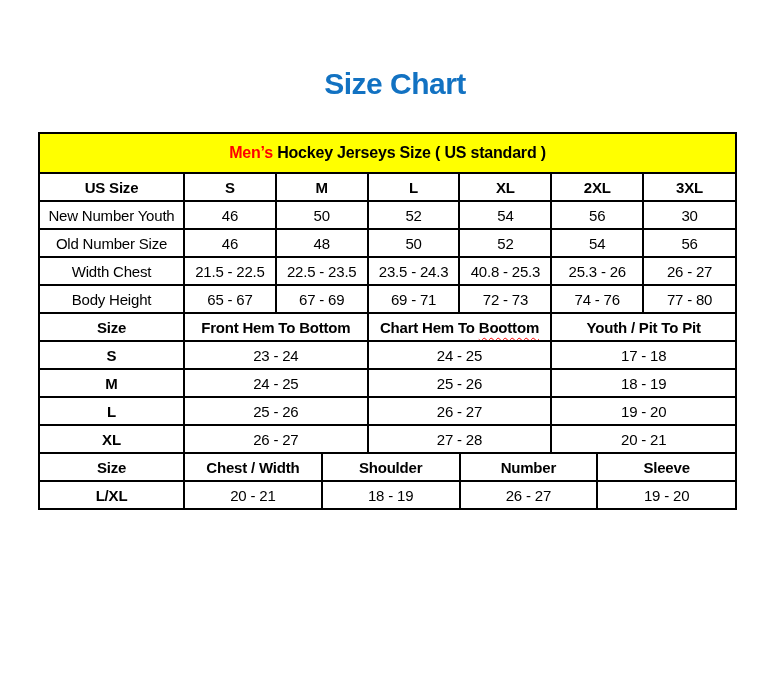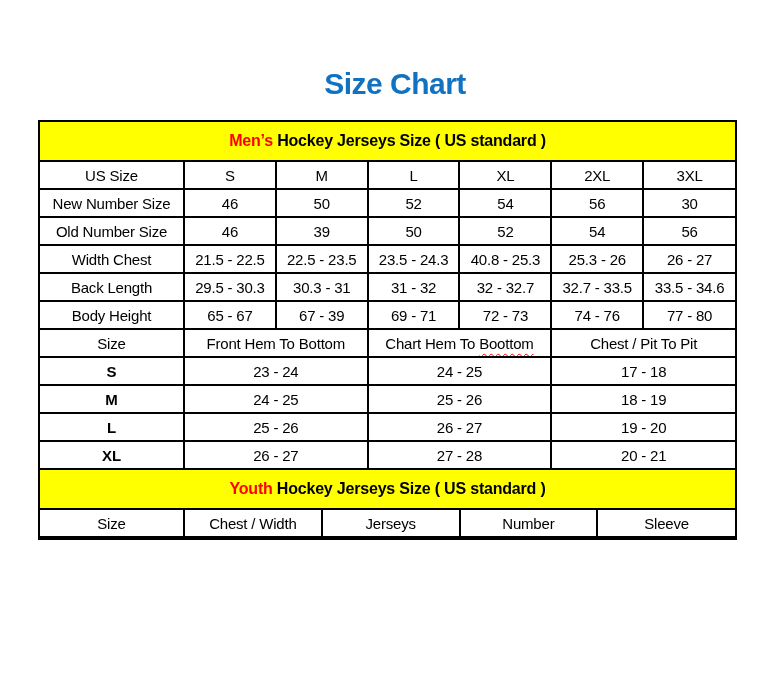--- a/index.html
+++ b/index.html
@@ -26,21 +26,21 @@
     font-size: 30px;
     line-height: 40px;
     font-weight: bold;
     letter-spacing: -0.5px;
     color: var(--title-blue, #1272C2);
     padding-left: 7px;
   }
   .tables-wrap {
     position: absolute;
     left: 38px;
-    top: 120px;
+    top: 132px;
     width: 699px;
     border: 2px solid var(--border-black, #000000);
     box-sizing: border-box;
   }
   table.size-table {
     width: 100%;
     border-collapse: collapse;
     table-layout: fixed;
   }
   .size-table td, .size-table th {
@@ -59,21 +59,21 @@
     border-right: none;
   }
   tr.band-row td {
     background: var(--band-yellow, #FFFF00);
     height: 38px;
     font-size: 16px;
     font-weight: bold;
   }
   tr.head-row th {
     height: 26px;
-    font-weight: normal;
+    font-weight: bold;
   }
   tr.data-row td {
     height: 26px;
   }
   td.row-label-bold {
     font-weight: bold;
   }
   table.last-table tr:last-child td {
     border-bottom: none;
   }
@@ -115,80 +115,71 @@
       <tr class="head-row">
         <th>US Size</th>
         <th>S</th>
         <th>M</th>
         <th>L</th>
         <th>XL</th>
         <th>2XL</th>
         <th>3XL</th>
       </tr>
       <tr class="data-row">
-        <td>New Number Size</td>
+        <td>New Number Youth</td>
         <td>46</td>
         <td>50</td>
         <td>52</td>
         <td>54</td>
         <td>56</td>
         <td>30</td>
       </tr>
       <tr class="data-row">
         <td>Old Number Size</td>
         <td>46</td>
-        <td>39</td>
+        <td>48</td>
         <td>50</td>
         <td>52</td>
         <td>54</td>
         <td>56</td>
       </tr>
       <tr class="data-row">
         <td>Width Chest</td>
         <td>21.5 - 22.5</td>
         <td>22.5 - 23.5</td>
         <td>23.5 - 24.3</td>
         <td>40.8 - 25.3</td>
         <td>25.3 - 26</td>
         <td>26 - 27</td>
       </tr>
       <tr class="data-row">
-        <td>Back Length</td>
-        <td>29.5 - 30.3</td>
-        <td>30.3 - 31</td>
-        <td>31 - 32</td>
-        <td>32 - 32.7</td>
-        <td>32.7 - 33.5</td>
-        <td>33.5 - 34.6</td>
-      </tr>
-      <tr class="data-row">
         <td>Body Height</td>
         <td>65 - 67</td>
-        <td>67 - 39</td>
+        <td>67 - 69</td>
         <td>69 - 71</td>
         <td>72 - 73</td>
         <td>74 - 76</td>
         <td>77 - 80</td>
       </tr>
     </tbody>
       </table>
 
     <table class="size-table">
       <colgroup>
         <col style="width:144px">
           <col>
           <col>
           <col>
       </colgroup>
       <tbody>
       <tr class="head-row">
         <th>Size</th>
         <th>Front Hem To Bottom</th>
         <th><span>Chart Hem To</span> <span class="wavy">Boottom</span></th>
-        <th>Chest / Pit To Pit</th>
+        <th>Youth / Pit To Pit</th>
       </tr>
       <tr class="data-row">
         <td class="row-label-bold">S</td>
         <td>23 - 24</td>
         <td>24 - 25</td>
         <td>17 - 18</td>
       </tr>
       <tr class="data-row">
         <td class="row-label-bold">M</td>
         <td>24 - 25</td>
@@ -212,27 +203,31 @@
 
     <table class="size-table last-table">
       <colgroup>
         <col style="width:144px">
           <col>
           <col>
           <col>
           <col>
       </colgroup>
       <tbody>
-          <tr class="band-row">
-        <td colspan="5"><span class="band-accent">Youth</span> <span>Hockey Jerseys Size ( US standard )</span></td>
-      </tr>
       <tr class="head-row">
         <th>Size</th>
         <th>Chest / Width</th>
-        <th>Jerseys</th>
+        <th>Shoulder</th>
         <th>Number</th>
         <th>Sleeve</th>
       </tr>
+      <tr class="data-row">
+        <td class="row-label-bold">L/XL</td>
+        <td>20 - 21</td>
+        <td>18 - 19</td>
+        <td>26 - 27</td>
+        <td>19 - 20</td>
+      </tr>
     </tbody>
       </table>
 
   </div>
 </div>
 
 </body></html>

